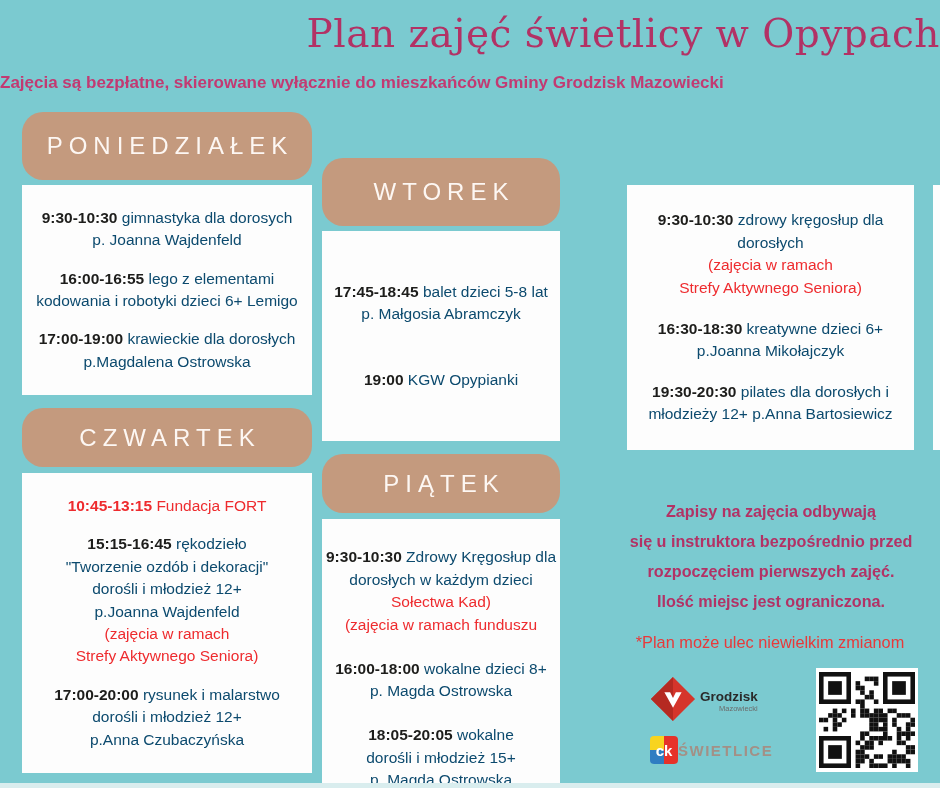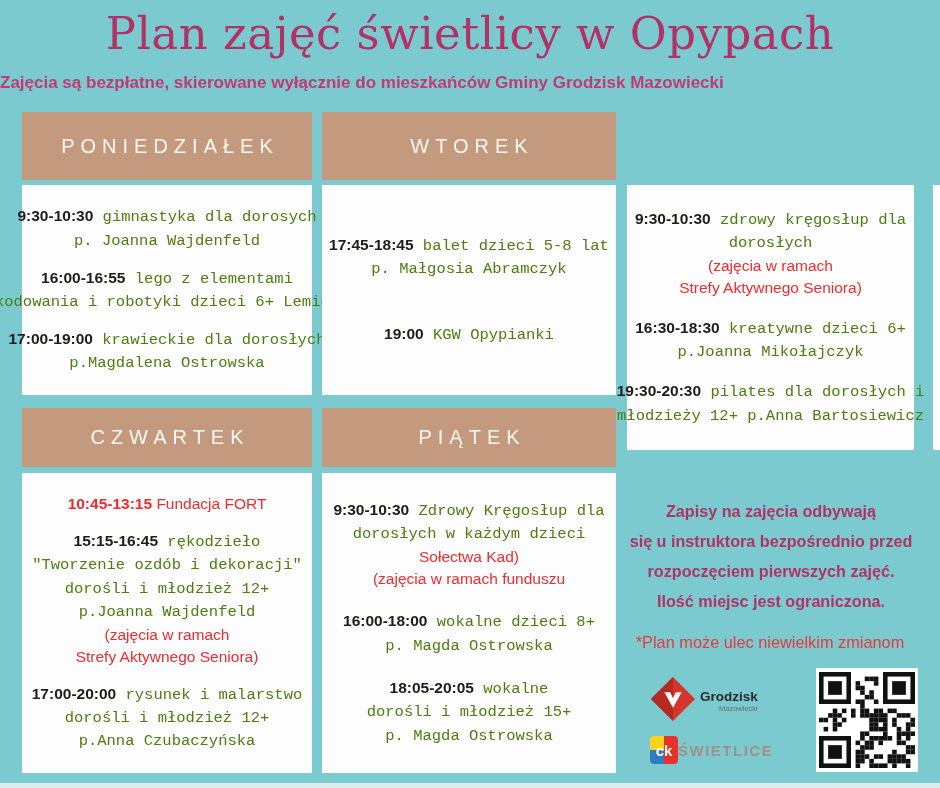--- a/index.html
+++ b/index.html
@@ -1,46 +1,46 @@
 <!DOCTYPE html>
 <html><head>
 <meta charset="utf-8">
 <style>
   html,body{margin:0;padding:0;}
   body{font-family:"Liberation Sans",sans-serif;}
   .stage{position:relative;width:940px;height:788px;background:#7bcad0;overflow:hidden;}
 
   
   .title{position:absolute;left:0;top:4px;width:940px;height:60px;
-    font-family:"DejaVu Serif",serif;font-size:45px;line-height:60px;
-    color:#b23265;text-align:center;font-weight:500;letter-spacing:.5px;}
+    font-family:"DejaVu Serif",serif;font-size:39px;line-height:60px;
+    color:#b23265;text-align:right;font-weight:500;letter-spacing:.5px;}
   .subtitle{position:absolute;left:0;top:70px;width:940px;height:26px;
     font-size:17px;line-height:26px;font-weight:bold;color:#c23a72;text-align:left;}
 
   
   .c1{left:22px;width:290px;}
-  .c2{left:322px;width:294px;}
+  .c2{left:322px;width:238px;margin-top:46px;}
   .c3{left:627px;width:287px;}
 
   .day-header{position:absolute;background:#c49a7e;color:#fdf7f3;
     display:flex;align-items:center;justify-content:center;
-    font-size:20px;letter-spacing:6px;text-indent:6px;font-weight:400;}
+    font-size:24px;letter-spacing:6px;text-indent:6px;font-weight:400;border-radius:21px;}
   .h-r1{top:112px;height:68px;}
   .h-r2{top:408px;height:59px;}
 
   .day-box{position:absolute;background:#fdfdfd;display:flex;flex-direction:column;
     justify-content:space-evenly;align-items:center;padding:6px 4px;box-sizing:border-box;}
   .b-mon,.b-tue{top:185px;height:210px;}
   .b-wed{top:185px;height:265px;}
   .b-thu,.b-fri{top:473px;height:300px;}
 
   .entry{text-align:center;}
   .line{font-size:15.5px;line-height:1.45;color:#1d1d1b;white-space:nowrap;}
   .sp-b{font-weight:bold;color:#1d1d1b;}
-  .sp-n{color:#4d7c0f;font-family:Liberation Mono, monospace;}
+  .sp-n{color:#0c4a6e;}
   .sp-r{color:#ee2b2e;}
   .sp-rb{color:#ee2b2e;font-weight:bold;}
 
   
   .info-start{position:absolute;left:620px;top:452px;width:300px;
     font-size:20px;font-weight:bold;color:#b23265;text-align:center;letter-spacing:-.2px;}
   .info-signup{position:absolute;left:615px;top:497px;width:312px;
     font-size:17px;line-height:30px;font-weight:bold;color:#b23265;text-align:center;
     white-space:pre-line;transform:scaleX(.95);transform-origin:center;}
   .info-note{position:absolute;left:620px;top:633px;width:300px;

